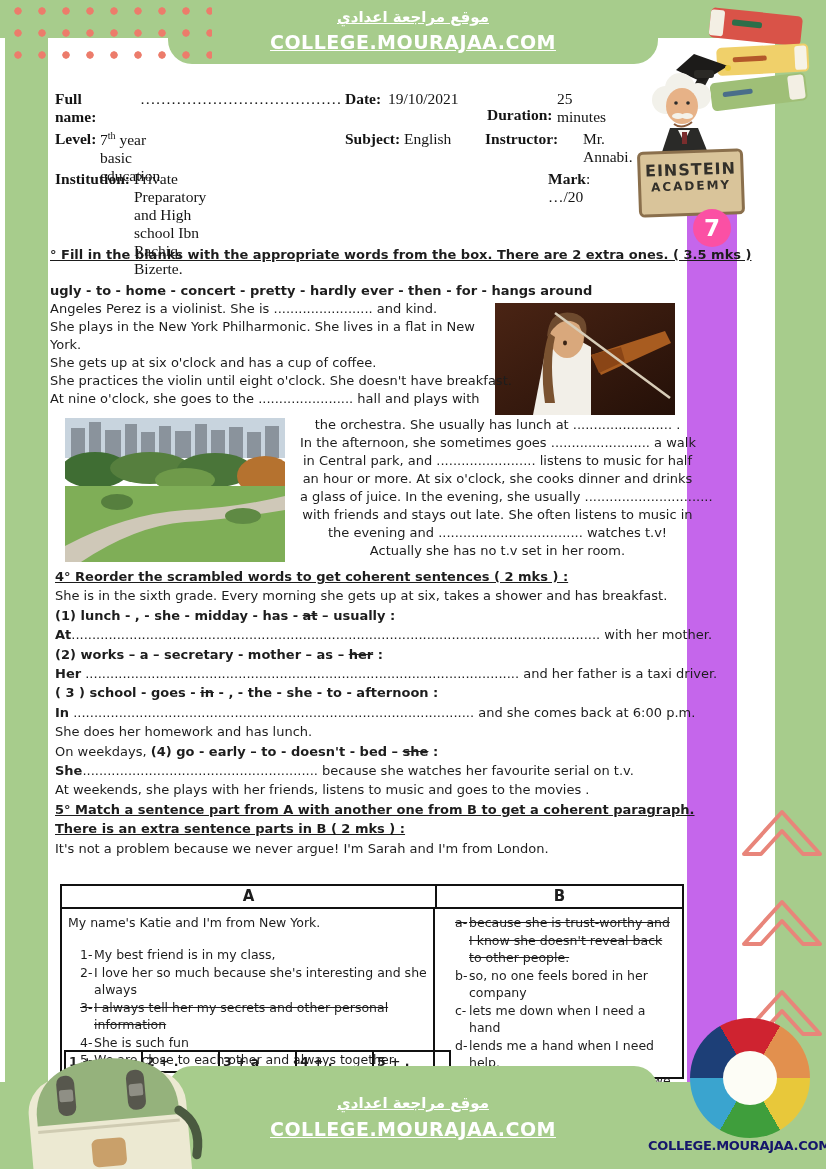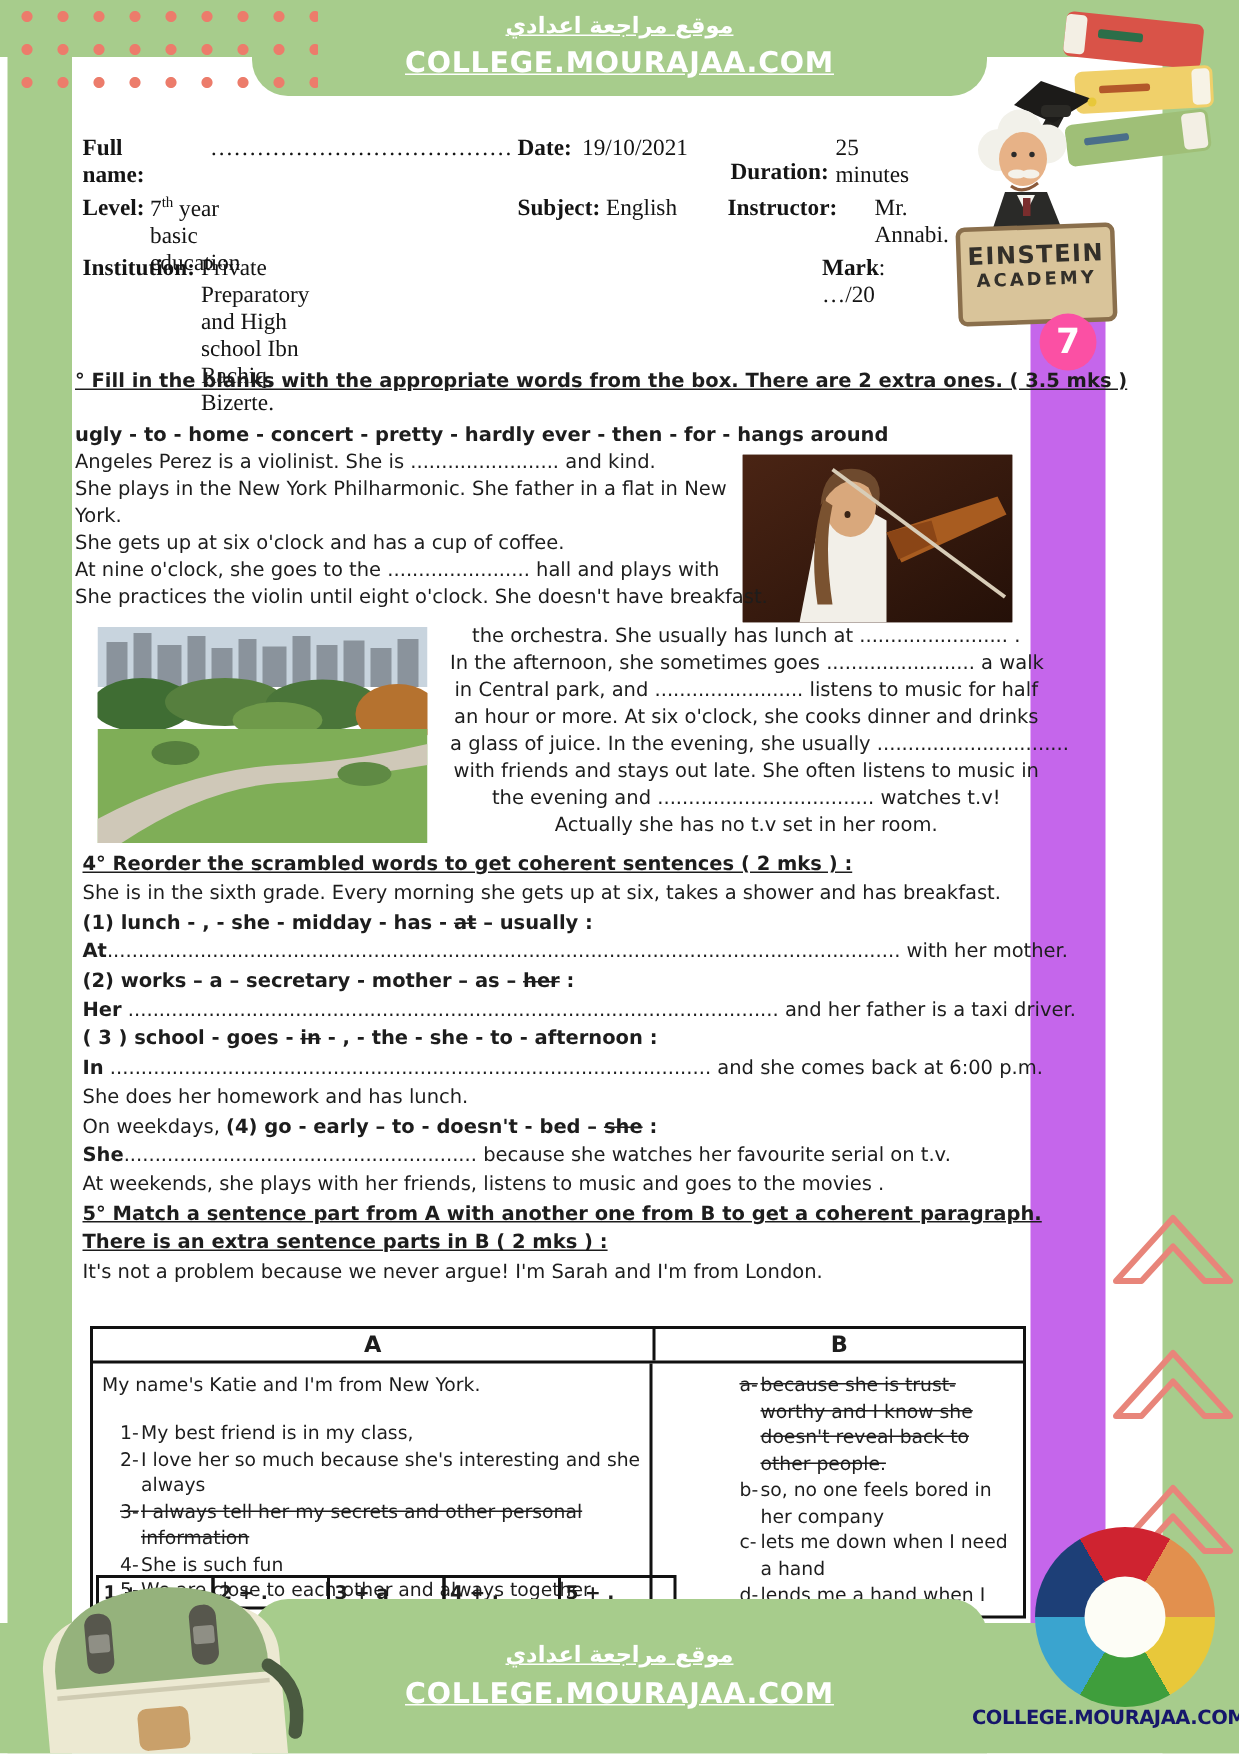--- a/index.html
+++ b/index.html
@@ -39,21 +39,21 @@
   .strike{text-decoration:line-through;}
   .line{line-height:18px;white-space:nowrap;}
   .sec4 .line{line-height:19.4px;white-space:nowrap;}
   
   .photo{z-index:1;}
   
   .abtable{left:60px;top:884px;width:620px;height:191px;border:2px solid #111;z-index:3;font-size:12.5px;}
   .abhead{display:flex;border-bottom:2px solid #111;font-weight:bold;font-size:15px;height:21px;line-height:21px;text-align:center;}
   .abhead .ha{width:373px;border-right:2px solid #111;}
   .abhead .hb{flex:1;}
-  .abbody{display:flex;height:166px;gap:38px;}
+  .abbody{display:flex;height:166px;}
   .cella{width:373px;border-right:2px solid #111;position:relative;padding:5px 6px 0 6px;box-sizing:border-box;}
   .cellb{flex:1;padding:5px 6px 0 8px;box-sizing:border-box;}
   .li{display:flex;line-height:17.5px;}
   .li .n{width:26px;flex:none;padding-left:12px;box-sizing:border-box;}
   .li .t{flex:1;}
   .boxes{position:absolute;left:2px;bottom:2px;display:flex;}
   .box{border:2px solid #111;width:69px;height:17px;line-height:17px;font-weight:bold;
        padding:1px 3px;margin-right:-2px;font-size:12.5px;}
   
   .badge{left:638px;top:150px;width:100px;height:60px;background:#d9c49a;border:3px solid #8a6f4c;
@@ -167,25 +167,25 @@
   <span class="abs b" style="left:55px;top:170px;">Institution:</span>
   <span class="abs" style="left:134px;top:170px;">Private Preparatory and High school Ibn Rachiq, Bizerte.</span>
   <span class="abs" style="left:548px;top:170px;"><span class="b">Mark</span><span>: …/20</span></span>
 </div>
 
 <div class="abs doc b u line" style="left:50px;top:246px;width:645px;">° Fill in the blanks with the appropriate words from the box.  There are 2 extra ones. ( 3.5 mks )</div>
 <div class="abs doc b line" style="left:50px;top:282px;width:645px;">ugly  -  to   -  home  -  concert  -  pretty  -  hardly ever   -  then  -  for  -   hangs around</div>
 
 <div class="abs doc" style="left:50px;top:300px;width:450px;">
   <div class="line">Angeles Perez is a violinist. She is ........................   and kind.</div>
-  <div class="line">She plays in the New York Philharmonic. She father in a flat in New</div>
+  <div class="line">She plays in the New York Philharmonic. She lives in a flat in New</div>
   <div class="line">York.</div>
   <div class="line">She gets up at six o'clock and has a cup of coffee.</div>
+  <div class="line">She practices the violin until eight o'clock. She doesn't have breakfast.</div>
   <div class="line">At nine o'clock, she goes to the .......................   hall and plays with</div>
-  <div class="line">She practices the violin until eight o'clock. She doesn't have breakfast.</div>
 </div>
 
 <div class="abs photo" style="left:495px;top:303px;">
   <svg width="180" height="112" viewBox="0 0 180 112">
     <rect width="180" height="112" fill="#35180d"></rect>
     <rect width="180" height="112" fill="url(#vg)"></rect>
     <defs>
         <linearGradient id="vg" x1="0" y1="0" x2="1" y2="1">
       <stop offset="0" stop-color="#4a2414"></stop>
           <stop offset="1" stop-color="#241008"></stop>

